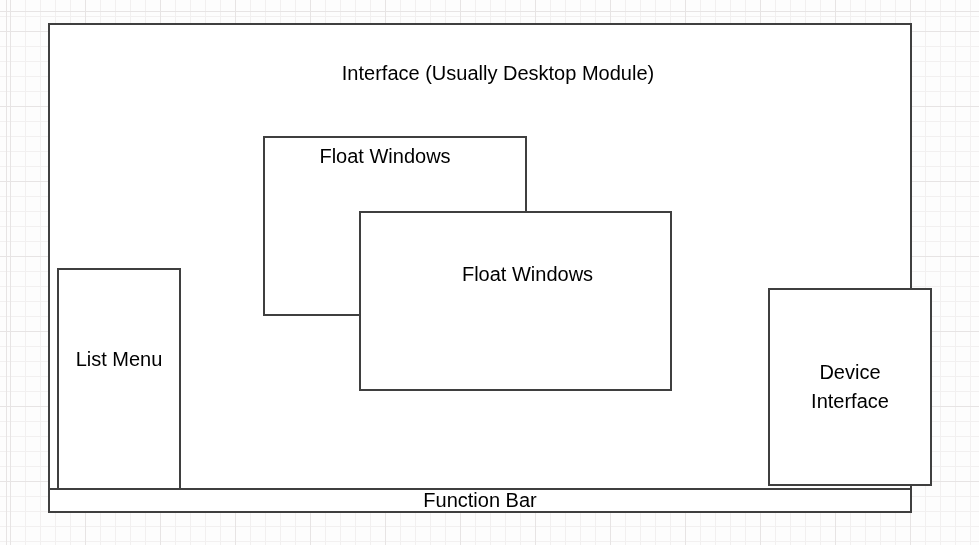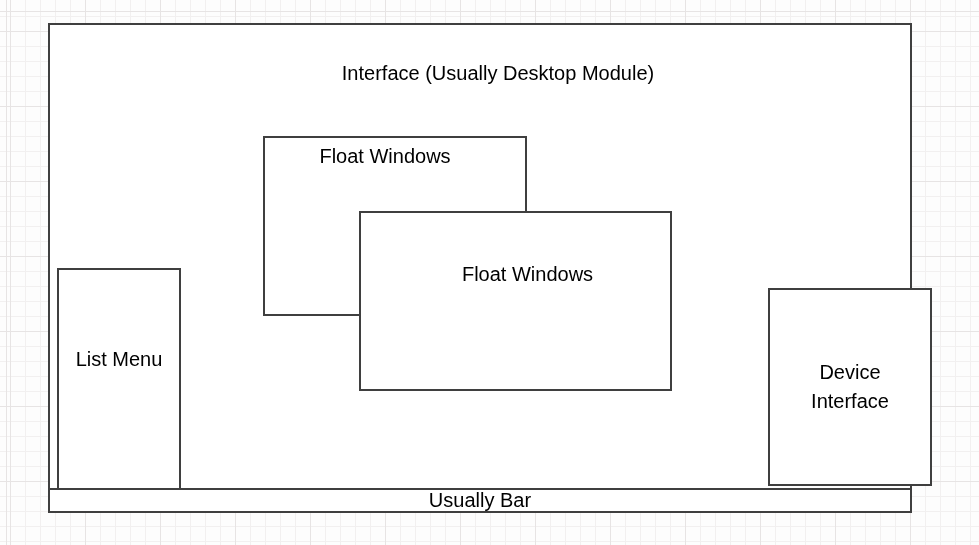--- a/index.html
+++ b/index.html
@@ -91,17 +91,17 @@
 
   <div class="shape device-box">
     <div class="label">
       <span>Device</span>
       <span>Interface</span>
     </div>
   </div>
 
   <div class="shape func-bar">
     <div class="label">
-      <span>Usually Bar</span>
+      <span>Function Bar</span>
     </div>
   </div>
 
 </div>
 
 </body></html>

